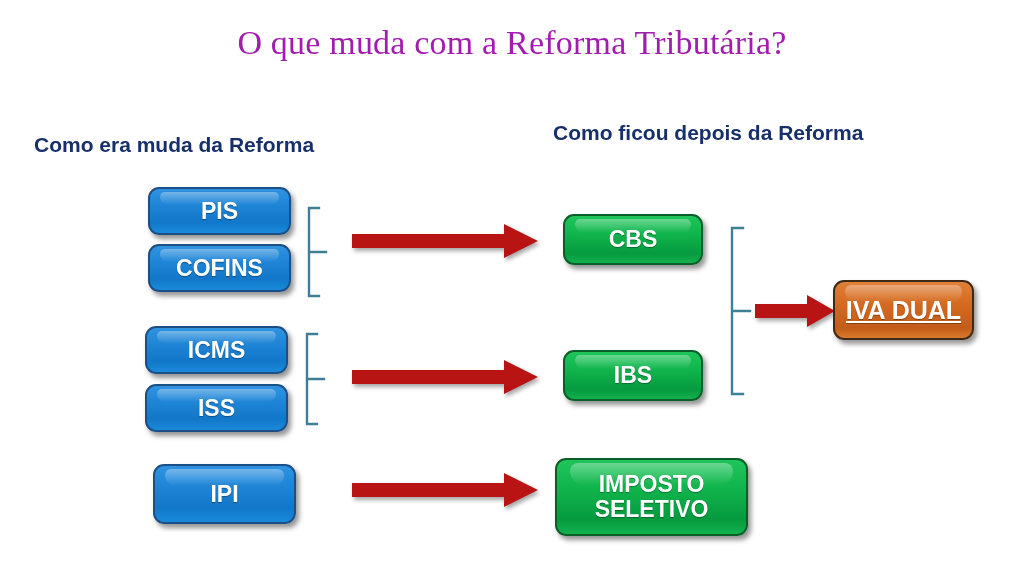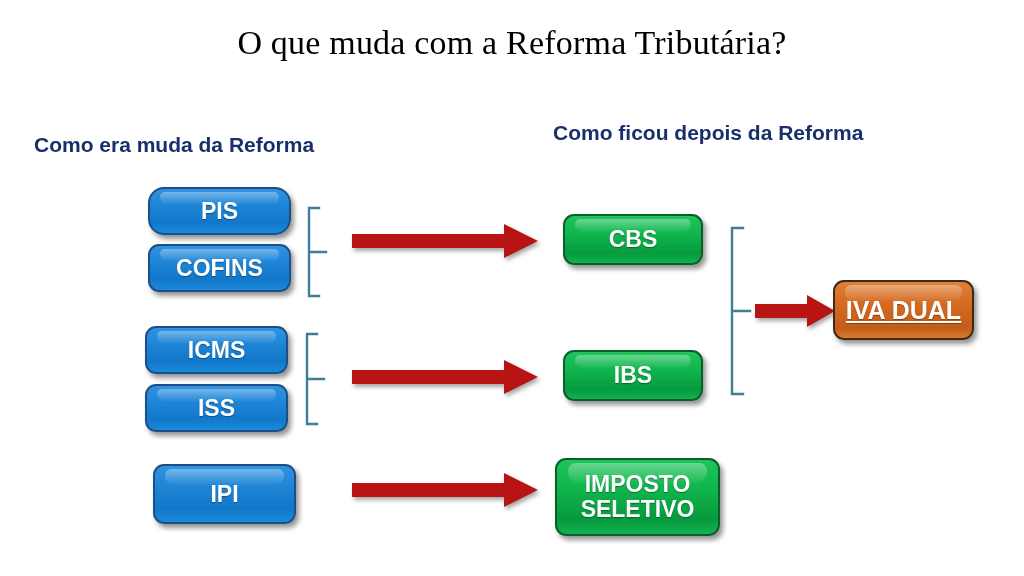--- a/index.html
+++ b/index.html
@@ -12,21 +12,21 @@
   }
   .canvas{position:relative;width:1024px;height:576px;}
 
   
   .title{
     position:absolute;left:0;top:24px;width:1024px;
     text-align:center;
     font-family:"Liberation Serif", serif;
     font-size:34px;
     font-weight:400;
-    color:#000000;
+    color:#a21caf;
     letter-spacing:.2px;
     white-space:nowrap;
   }
 
   
   .colhead{
     position:absolute;
     font-family:"Liberation Sans", sans-serif;
     font-weight:bold;
     font-size:21px;
@@ -90,21 +90,21 @@
 </head>
 <body>
 
 <div class="canvas">
 
   <div class="title">O que muda com a Reforma Tributária?</div>
 
   <div class="colhead" id="head-before">Como era muda da Reforma</div>
   <div class="colhead" id="head-after">Como ficou depois da Reforma</div>
 
-  <div class="box box-blue" style="left:148px;top:187px;width:143px;height:48px;border-radius:16px;">
+  <div class="box box-blue" style="left:148px;top:187px;width:143px;height:48px;">
     <span class="lbl">PIS</span>
   </div>
 
   <div class="box box-blue" style="left:148px;top:244px;width:143px;height:48px;">
     <span class="lbl">COFINS</span>
   </div>
 
   <div class="box box-blue" style="left:145px;top:384px;width:143px;height:48px;">
     <span class="lbl">ISS</span>
   </div>
@@ -148,21 +148,21 @@
   </div>
 
   <div class="box box-green" style="left:563px;top:214px;width:140px;height:51px;">
     <span class="lbl">CBS</span>
   </div>
 
   <div class="box box-green" style="left:563px;top:350px;width:140px;height:51px;">
     <span class="lbl">IBS</span>
   </div>
 
-  <div class="box box-green" style="left:555px;top:458px;width:165px;height:78px;flex-direction:column;">
+  <div class="box box-green" style="left:555px;top:458px;width:193px;height:78px;flex-direction:column;">
     <span class="lbl">IMPOSTO</span>
     <span class="lbl">SELETIVO</span>
   </div>
 
   <div class="bracket" style="left:727px;top:226px;width:26px;height:170px;">
     <svg width="26" height="170" viewBox="0 0 26 170">
       <path d="M16 2 H5 V168 H16 M5 85 H23" fill="none" stroke="#3f7f96" stroke-width="2.4" stroke-linecap="square"></path>
     </svg>
   </div>
 

